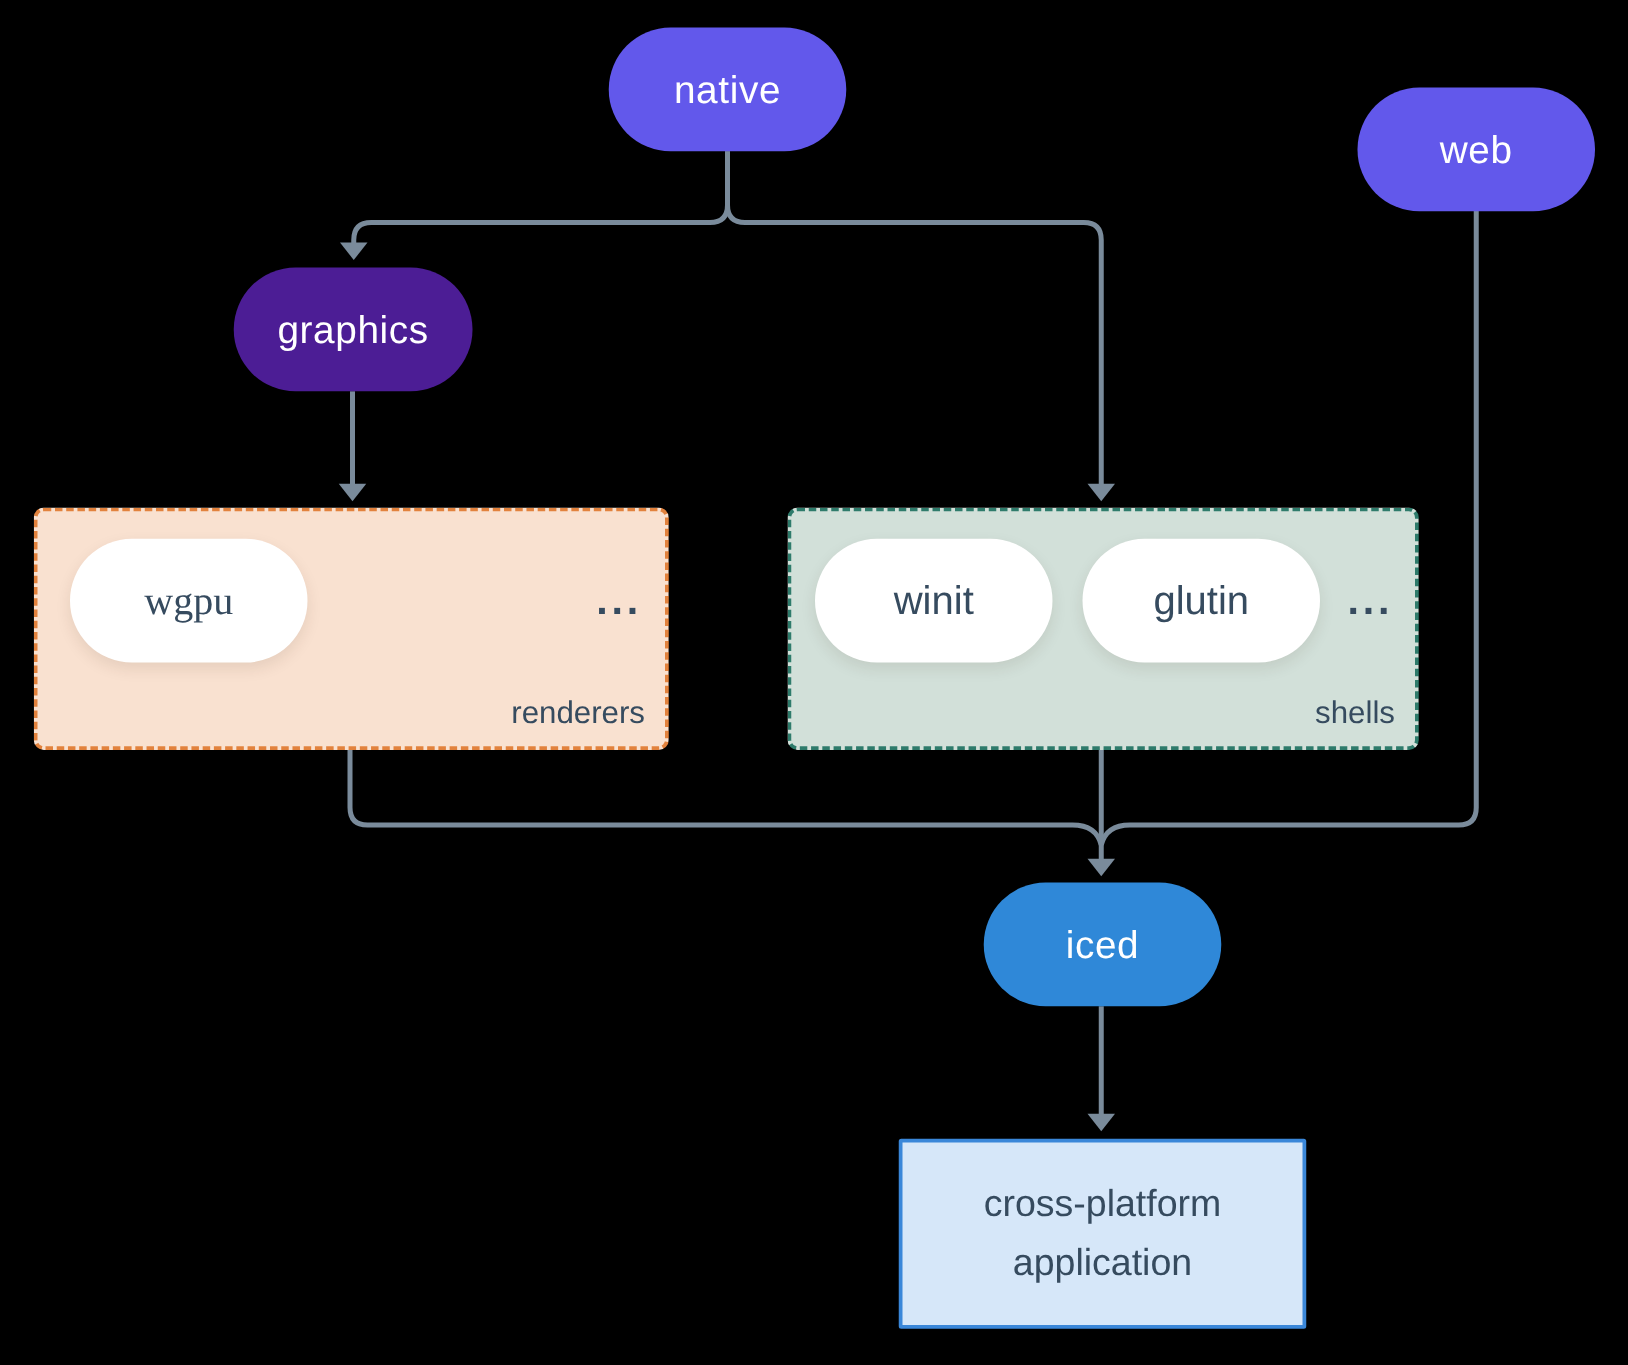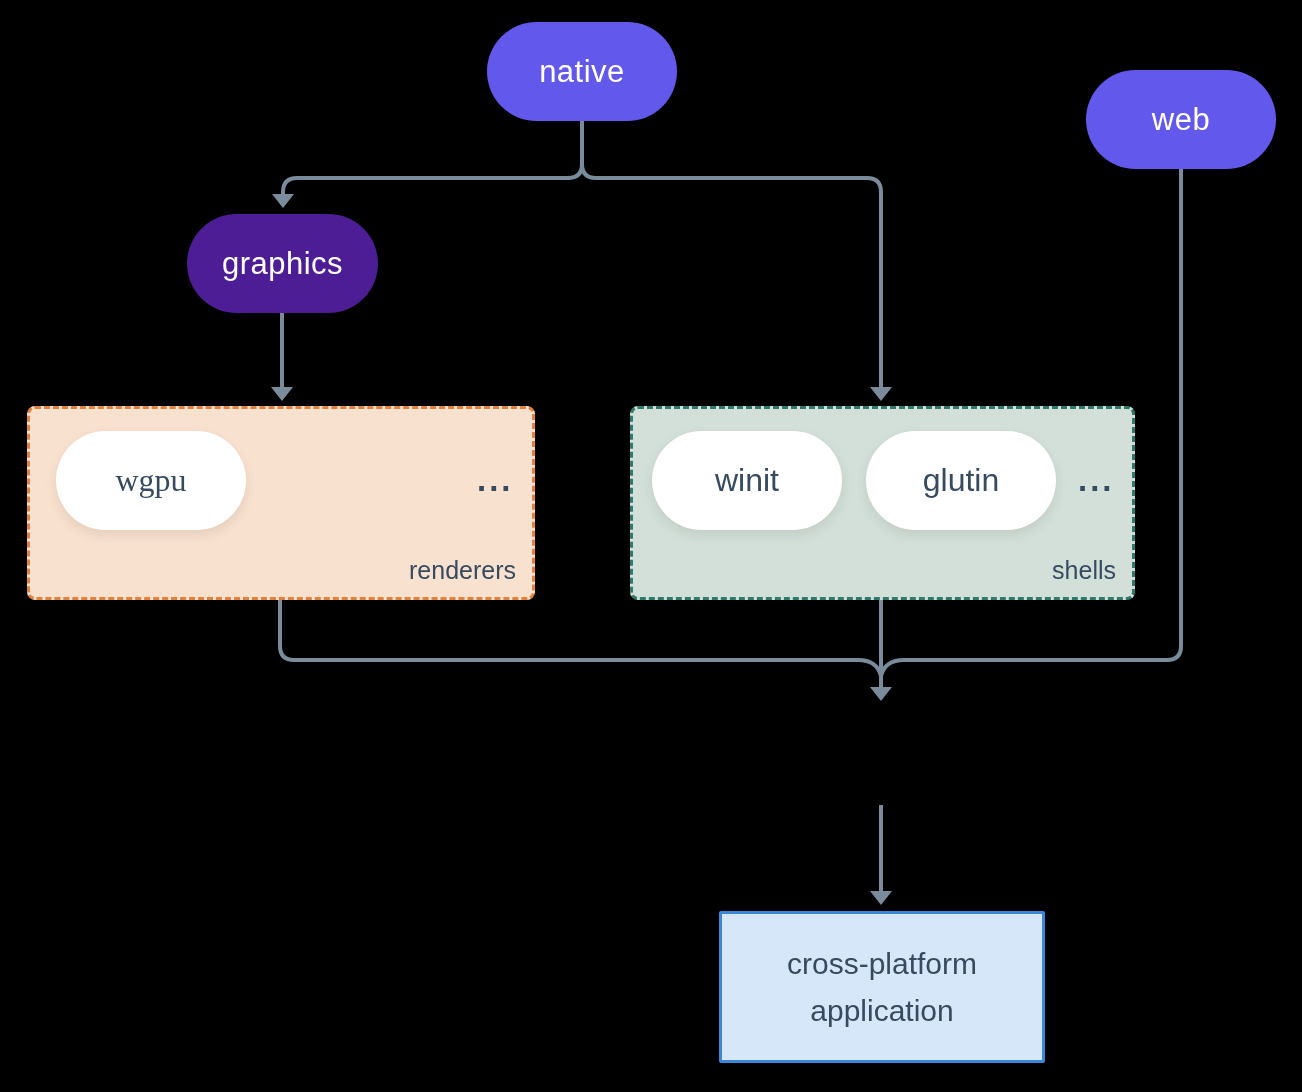--- a/index.html
+++ b/index.html
@@ -158,18 +158,21 @@
     <div class="chip chip-winit">
       <span>winit</span>
     </div>
     <div class="chip chip-glutin">
       <span>glutin</span>
     </div>
     <span class="ellipsis ellipsis-shells">...</span>
     <span class="group-label">shells</span>
   </div>
 
+  <div class="node-pill pill-iced">
+    <span>iced</span>
+  </div>
 
   <div class="app-box">
     <span>cross-platform application</span>
   </div>
 
 </div>
 
 </body></html>

